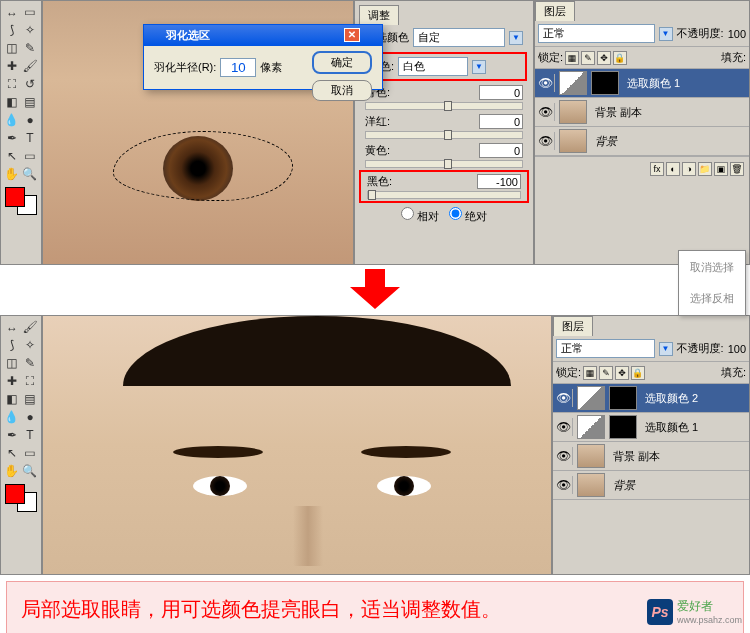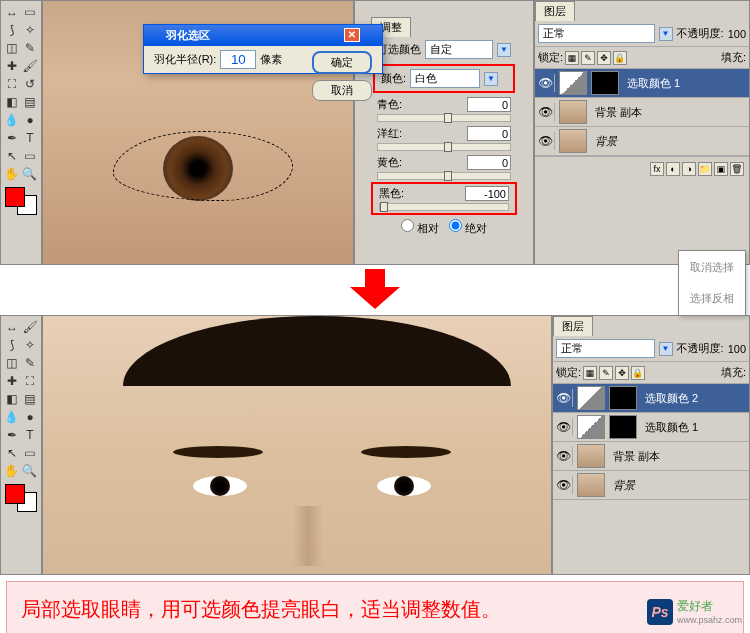--- a/index.html
+++ b/index.html
@@ -10,26 +10,26 @@
 .swatch{width:32px;height:28px;margin:4px 2px;position:relative}
 .sw-fg{width:20px;height:20px;background:#ff0000;border:1px solid #000;position:absolute;top:0;left:0}
 .sw-bg{width:20px;height:20px;background:#fff;border:1px solid #000;position:absolute;bottom:0;right:0}
 .canvas{width:312px;background:#b9a58f;position:relative;border:1px solid #888}
 .eye-img{width:100%;height:100%;background:linear-gradient(180deg,#c9a88a 0%,#d9b897 30%,#c29878 100%);position:relative;overflow:hidden}
 .eye{position:absolute;left:70px;top:130px;width:180px;height:70px;border:1px dashed #000;border-radius:50% 50% 40% 60%/60% 50% 50% 40%}
 .iris{position:absolute;left:120px;top:135px;width:70px;height:65px;background:radial-gradient(circle,#000 15%,#4a2810 35%,#6b3e1a 60%,#4a3020 75%);border-radius:50%}
 .dialog{position:absolute;left:100px;top:23px;width:240px;background:#ece9d8;border:1px solid #0054e3;box-shadow:3px 3px 8px rgba(0,0,0,.3)}
 .dlg-title{background:linear-gradient(#3b78e7,#0054e3);color:#fff;padding:3px 22px;display:flex;justify-content:space-between;font-size:11px;font-weight:bold}
 .dlg-close{width:16px;height:14px;background:#e85c3a;color:#fff;text-align:center;line-height:12px;border:1px solid #fff;cursor:pointer;font-size:10px}
-.dlg-body{padding:4px 10px;display:flex;align-items:center;gap:4px}
+.dlg-body{padding:12px 10px;display:flex;align-items:center;gap:4px}
 .dlg-input{width:36px;border:1px solid #7f9db9;padding:1px;text-align:center;background:#fff;color:#0054e3}
 .dlg-btns{position:absolute;right:10px;top:26px;display:flex;flex-direction:column;gap:6px}
 .dlg-btn{width:60px;padding:2px;background:#ece9d8;border:1px solid #888;border-radius:8px;cursor:pointer;font-size:11px}
 .dlg-btn.primary{border:2px solid #2f6fcf}
-.adj-panel{width:180px;background:#d4d0c8;border:1px solid #888;padding:16px}
+.adj-panel{width:180px;background:#d4d0c8;border:1px solid #888;padding:4px}
 .panel-tab{background:#ece9d8;border:1px solid #888;border-bottom:none;padding:2px 8px;display:inline-block;font-size:11px;margin-bottom:0}
 .adj-row{display:flex;align-items:center;padding:3px 6px;gap:4px}
 .adj-row.boxed{border:2px solid #ff0000;margin:2px}
 .sel{flex:1;border:1px solid #7f9db9;background:#fff;padding:1px 4px;font-size:11px}
 .sel-arrow{width:14px;height:14px;background:#cde;border:1px solid #7f9db9;display:flex;align-items:center;justify-content:center;color:#0054e3;font-size:8px}
 .slider-row{padding:2px 6px}
 .slider-label{display:flex;justify-content:space-between;font-size:11px}
 .num-in{width:44px;border:1px solid #888;background:#fff;text-align:right;padding:0 2px;font-size:11px}
 .track{height:8px;background:#ece9d8;border:1px solid #aaa;position:relative;margin-top:2px}
 .thumb{position:absolute;width:8px;height:10px;background:#ece9d8;border:1px solid #666;top:-2px;left:50%}

